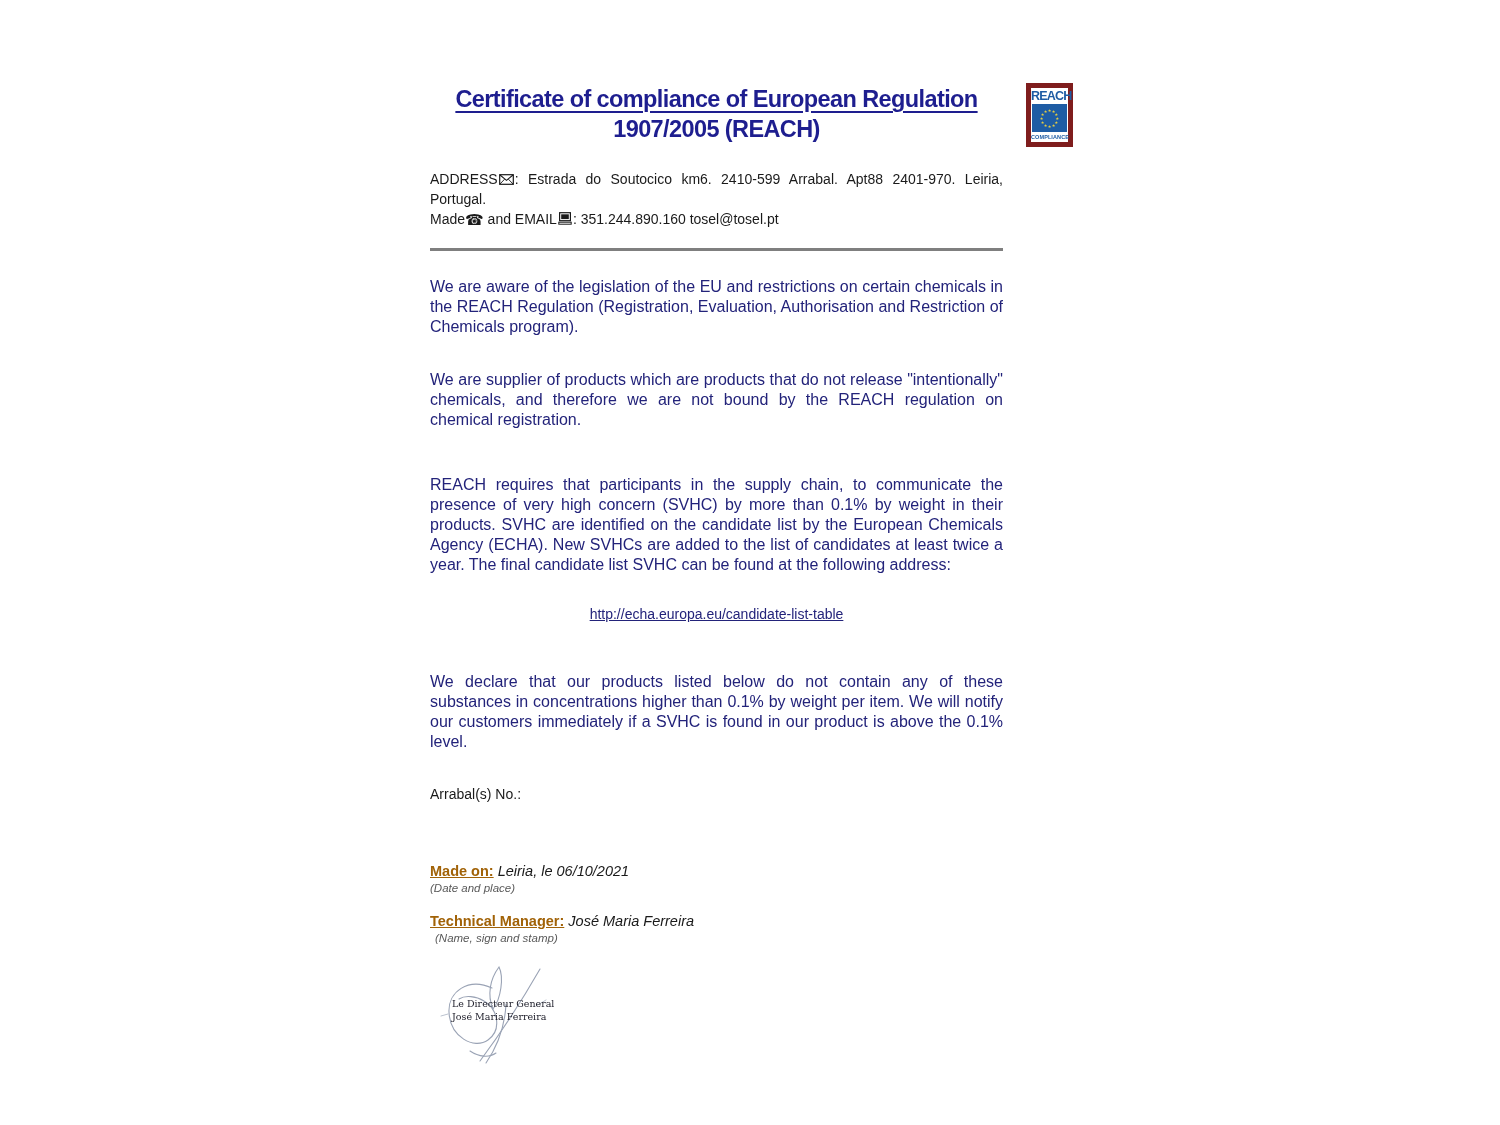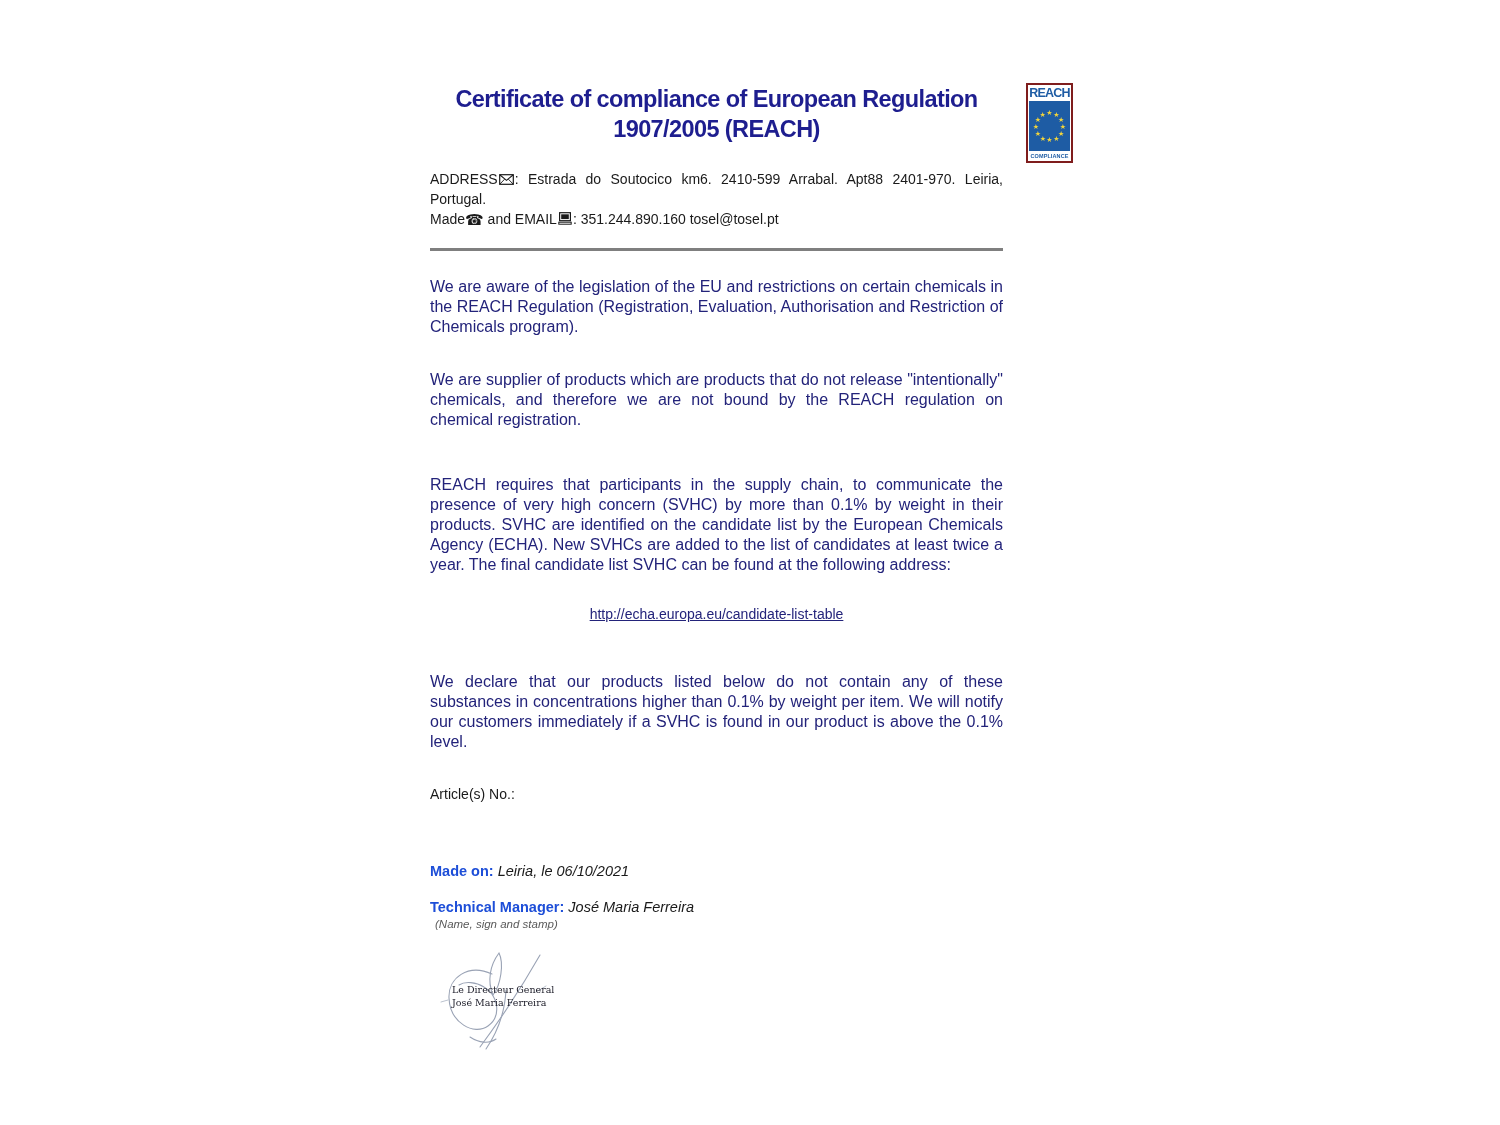--- a/index.html
+++ b/index.html
@@ -8,21 +8,21 @@
     font-family:"Liberation Sans", sans-serif;
     position:relative; overflow:hidden;
     -webkit-font-smoothing:antialiased;
   }
   .col {
     position:absolute; left:430px; top:0; width:573px;
   }
   
   .doc-title { margin:84px 0 0 0; text-align:center; color:#1e1e8f;
     font-weight:bold; font-size:23.5px; line-height:30px; letter-spacing:-0.6px; }
-  .doc-title .t1 { white-space:nowrap; 
+  .doc-title .t1 { white-space:nowrap; text-decoration:underline;
     text-decoration-thickness:2px; text-underline-offset:4px; }
   
   .supplier { margin-top:25px; font-size:14px; line-height:20px; color:#1a1a1a; }
   .supplier p { margin:0; }
   .sup-just { text-align:justify; }
   .lbl-ul { font-weight:bold; text-decoration:underline; text-decoration-thickness:1.5px; }
   .inline-ic { display:inline-block; vertical-align:-1px; margin:0 1px; }
   .phone-glyph { font-family:"DejaVu Sans", sans-serif; font-size:15px; vertical-align:-1px; }
   
   .divider { border:none; border-top:3px solid #7f7f7f; margin:18px 0 0 0; }
@@ -31,32 +31,32 @@
   .p1 { margin-top:26px; }
   .p2 { margin-top:33px; }
   .p3 { margin-top:45px; }
   .linkline { margin-top:29px; text-align:center; font-size:14px; line-height:20px; }
   .linkline a { color:#23237a; text-decoration:underline; }
   .p4 { margin-top:48px; }
   .articles { margin-top:32px; color:#1a1a1a; font-size:14px; line-height:20px; }
   
   .made { margin:57px 0 0 0; font-size:14.5px; line-height:20px; color:#1a1a1a; }
   .tech { margin:16px 0 0 0; font-size:14.5px; line-height:20px; color:#1a1a1a; }
-  .lbl-navy { font-weight:bold; color:#1d4ed8; }
+  .lbl-navy { font-weight:bold; color:#a16207;text-decoration:underline; }
   .it { font-style:italic; }
   .caption { margin:0; font-size:11.5px; font-style:italic; color:#595959; line-height:14px; }
   .caption.ind { margin-left:5px; }
   
   .sig { position:relative; margin-top:19px; margin-left:6px; width:130px; height:105px; }
   .sig svg { position:absolute; left:0; top:0; }
   .stamp { position:absolute; left:16px; top:33px; color:#1c1c28; white-space:nowrap;
     font-family:"DejaVu Serif","Liberation Serif",serif; font-size:9.5px; line-height:13px; }
   
-  .logo { position:absolute; left:1026px; top:83px; width:47px; height:80px;
-    border:2px solid #7f1d1d; background:#ffffff; box-sizing:border-box;
+  .logo { position:absolute; left:1026px; top:83px; width:47px; height:64px;
+    border:5px solid #7f1d1d; background:#ffffff; box-sizing:border-box;
     display:flex; flex-direction:column; }
   .logo-reach { color:#1e5ca4; font-weight:bold; font-size:12.5px; line-height:14px;
     text-align:center; letter-spacing:-0.8px; padding-top:1px; }
   .logo-field { flex:1; background:#1e5ca4; margin:1px; position:relative; }
   .logo-field svg { position:absolute; left:0; top:0; width:100%; height:100%; }
   .logo-compliance { color:#1e5ca4; font-weight:bold; font-size:5.5px; line-height:9px;
     text-align:center; letter-spacing:0.1px; }
 </style>
 </head>
 <body>
@@ -84,23 +84,24 @@
   <hr class="divider">
 
   <p class="para p1">We are aware of the legislation of the EU and restrictions on certain chemicals in the REACH Regulation (Registration, Evaluation, Authorisation and Restriction of Chemicals program).</p>
   <p class="para p2">We are supplier of products which are products that do not release "intentionally" chemicals, and therefore we are not bound by the REACH regulation on chemical registration.</p>
   <p class="para p3">REACH requires that participants in the supply chain, to communicate the presence of very high concern (SVHC) by more than 0.1% by weight in their products. SVHC are identified on the candidate list by the European Chemicals Agency (ECHA). New SVHCs are added to the list of candidates at least twice a year. The final candidate list SVHC can be found at the following address:</p>
 
   <p class="linkline"><a href="#">http://echa.europa.eu/candidate-list-table</a></p>
 
   <p class="para p4">We declare that our products listed below do not contain any of these substances in concentrations higher than 0.1% by weight per item. We will notify our customers immediately if a SVHC is found in our product is above the 0.1% level.</p>
 
-  <p class="articles">Article(s) No.:</p>
+  <p class="articles">Arrabal(s) No.:</p>
 
   <p class="made"><span class="lbl-navy">Made on:</span> <span class="it">Leiria, le 06/10/2021</span></p>
+  <p class="caption">(Date and place)</p>
 
   <p class="tech"><span class="lbl-navy">Technical Manager:</span> <span class="it">José Maria Ferreira</span></p>
   <p class="caption ind">(Name, sign and stamp)</p>
 
   <div class="sig">
     <svg width="130" height="105" viewBox="0 0 130 105">
       <g fill="none" stroke="#9aa3b5" stroke-width="1.1" stroke-linecap="round">
         <path d="M63,3 C54,15 51,31 57,45 C65,35 68,13 63,3 Z"></path>
         <path d="M56,24 C32,13 12,28 13,48 C14,73 38,86 52,76 C66,66 62,45 48,37 C40,32 29,31 23,35"></path>
         <path d="M104,5 C88,33 64,70 44,97"></path>

